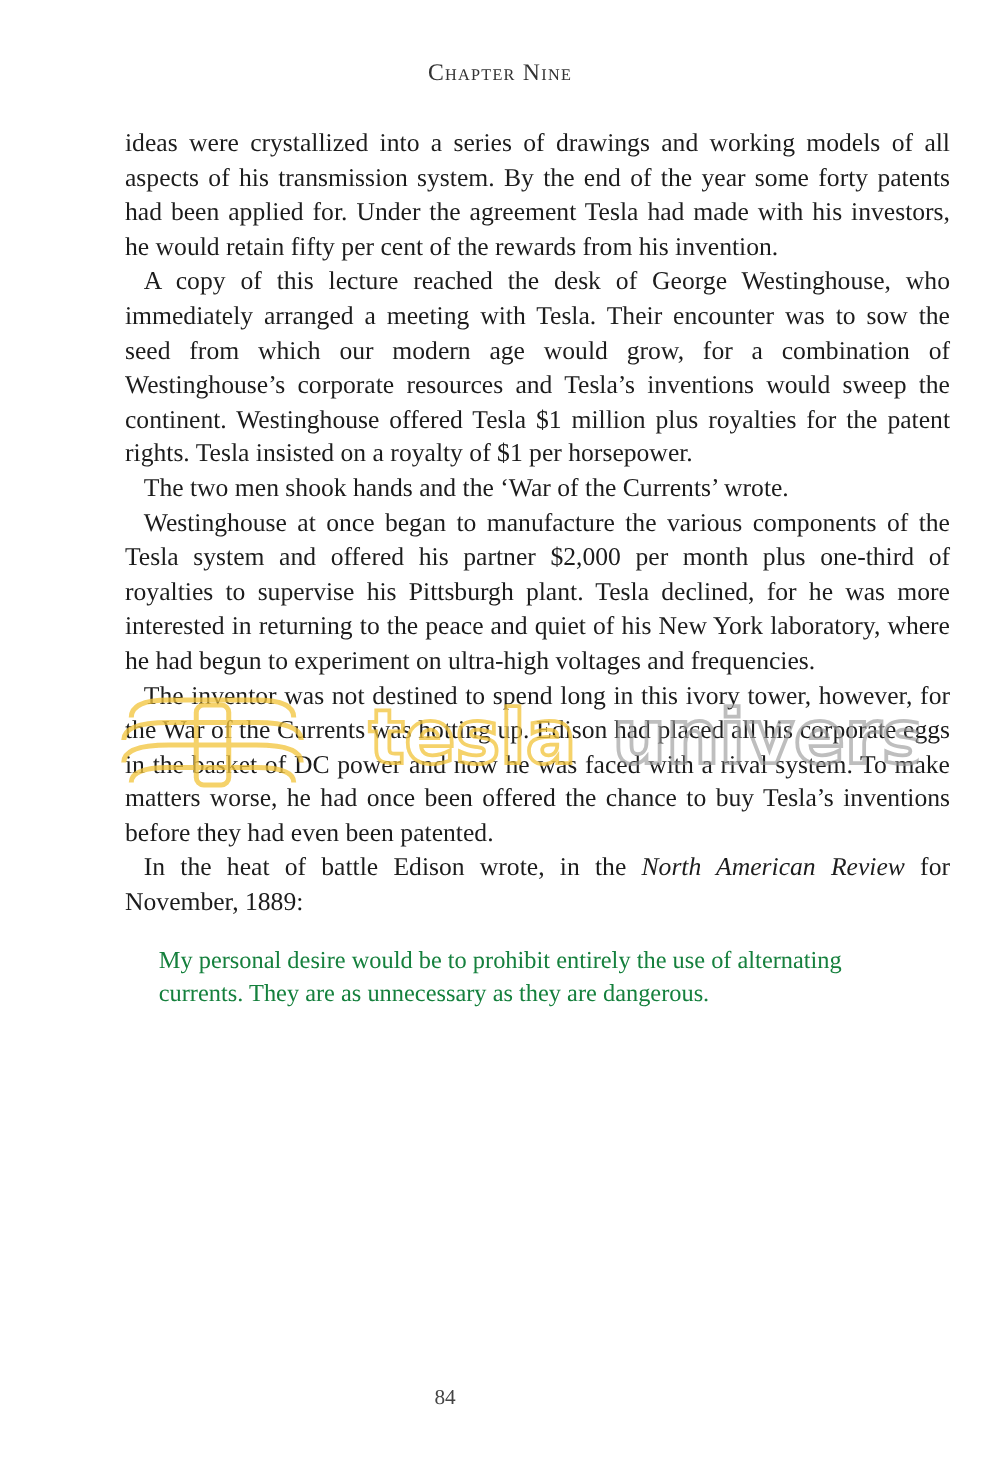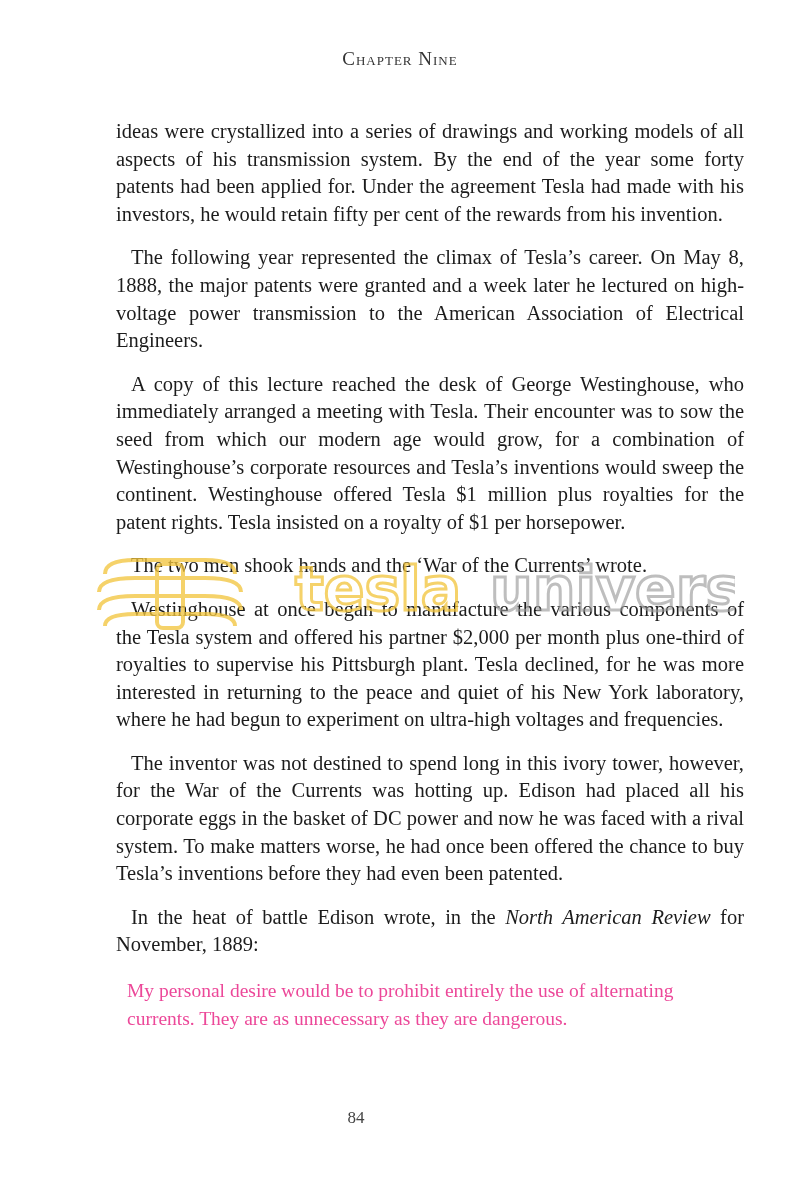--- a/index.html
+++ b/index.html
@@ -9,25 +9,25 @@
     color: #1c1c1c;
   }
   .running-head {
     position: absolute; top: 48px; left: 0; width: 800px; text-align: center;
     font-variant: small-caps; letter-spacing: 1px; font-size: 19px; color: #333;
   }
   .body-text {
     position: absolute; left: 100px; top: 102px; width: 660px;
     font-size: 20.5px; line-height: 27.6px; text-align: justify;
   }
-  .body-text p { margin: 16px; text-indent: 0; }
+  .body-text p { margin: 0; text-indent: 0; }
   .body-text p.indent { text-indent: 15px; }
   .block-quote {
     margin: 18px 0 18px 27px; width: 610px; font-size: 19.5px; line-height: 27.6px;
-    text-align: left; color: #ec4899;
+    text-align: left; color: #15803d;
   }
   .block-quote p { margin: 0; }
   .after-quote { margin-top: 8px; }
   em { font-style: italic; }
   .folio {
     position: absolute; top: 1108px; left: 0; width: 712px; text-align: center;
     font-size: 17px; color: #444;
   }
   .watermark {
     position: absolute; left: 95px; top: 552px; width: 640px; height: 80px;
@@ -35,21 +35,20 @@
   }
   .watermark svg { width: 100%; height: 100%; }
 </style>
 </head>
 <body>
 
 <div class="running-head">Chapter Nine</div>
 
 <div class="body-text">
   <p>ideas were crystallized into a series of drawings and working models of all aspects of his transmission system. By the end of the year some forty patents had been applied for. Under the agreement Tesla had made with his investors, he would retain fifty per cent of the rewards from his invention.</p>
-  <p class="indent">The following year represented the climax of Tesla’s career. On May 8, 1888, the major patents were granted and a week later he lectured on high-voltage power transmission to the American Association of Electrical Engineers.</p>
   <p class="indent">A copy of this lecture reached the desk of George Westinghouse, who immediately arranged a meeting with Tesla. Their encounter was to sow the seed from which our modern age would grow, for a combination of Westinghouse’s corporate resources and Tesla’s inventions would sweep the continent. Westinghouse offered Tesla $1 million plus royalties for the patent rights. Tesla insisted on a royalty of $1 per horsepower.</p>
   <p class="indent">The two men shook hands and the ‘War of the Currents’ wrote.</p>
   <p class="indent">Westinghouse at once began to manufacture the various components of the Tesla system and offered his partner $2,000 per month plus one-third of royalties to supervise his Pittsburgh plant. Tesla declined, for he was more interested in returning to the peace and quiet of his New York laboratory, where he had begun to experiment on ultra-high voltages and frequencies.</p>
   <p class="indent">The inventor was not destined to spend long in this ivory tower, however, for the War of the Currents was hotting up. Edison had placed all his corporate eggs in the basket of DC power and now he was faced with a rival system. To make matters worse, he had once been offered the chance to buy Tesla’s inventions before they had even been patented.</p>
   <p class="indent"><span>In the heat of battle Edison wrote, in the </span><em>North American Review</em><span> for November, 1889:</span></p>
   <div class="block-quote">
     <p>My personal desire would be to prohibit entirely the use of alternating currents. They are as unnecessary as they are dangerous.</p>
   </div>
 </div>
 

